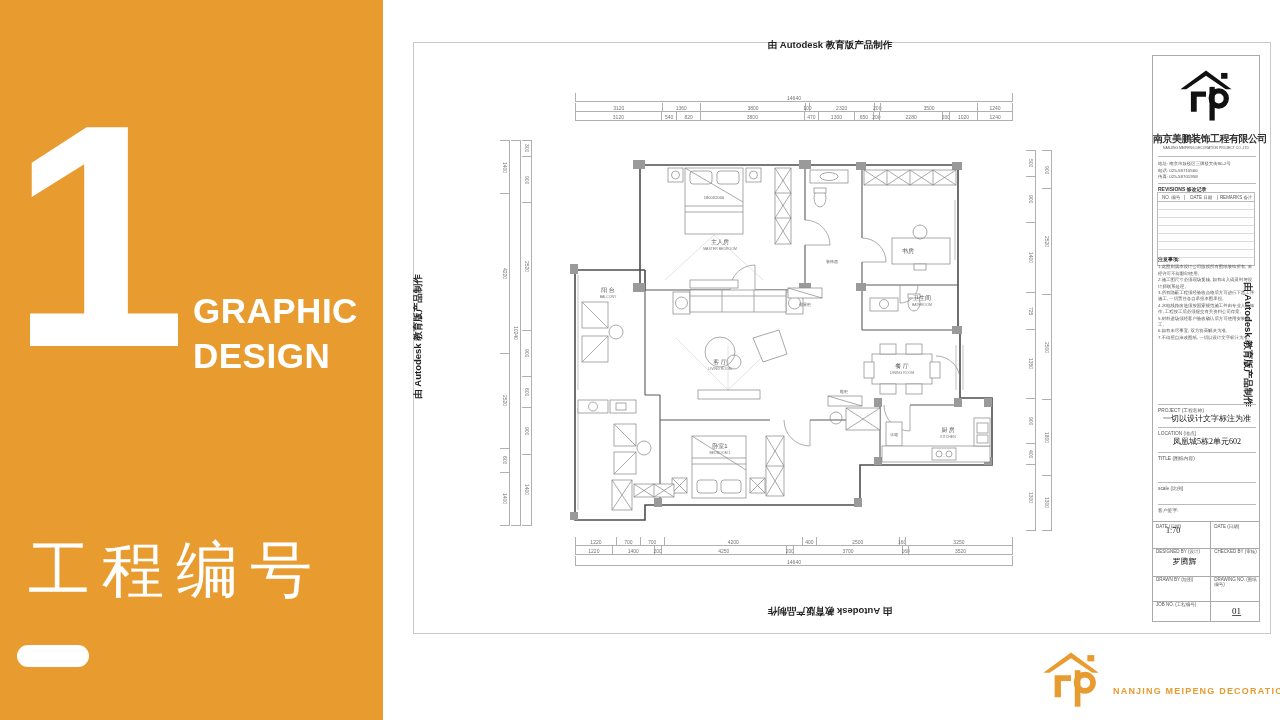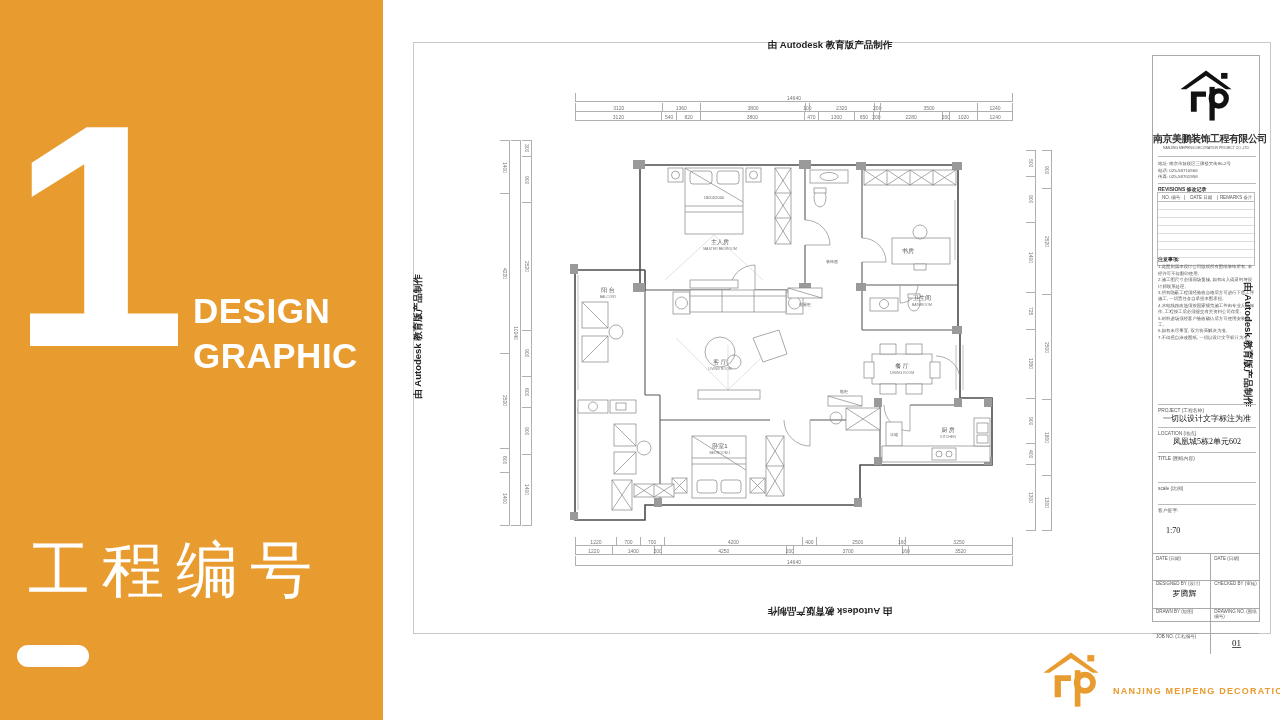--- a/index.html
+++ b/index.html
@@ -42,21 +42,21 @@
   .tb-rev{top:127px;left:5px;font-weight:700;font-size:5px;border-top:1px solid #bbb;right:3px;padding-top:2px;}
   .rev-table{position:absolute;top:136px;left:4px;right:4px;border:1px solid #bbb;}
   .rev-head{display:flex;border-bottom:1px solid #bbb;height:8px;align-items:center;}
   .rev-head span{font-size:4.5px;color:#555;text-align:center;}
   .rev-c1{width:28%;} .rev-c2{width:34%;border-left:1px solid #bbb;} .rev-c3{width:38%;border-left:1px solid #bbb;}
   .rev-row{height:7px;border-bottom:1px solid #ddd;}
   .tb-notes-title{top:200px;left:5px;font-weight:700;font-size:5px;}
   .tb-notes{top:208px;left:5px;right:4px;color:#555;}
   .tb-field{left:5px;right:3px;border-top:1px solid #bbb;padding-top:2px;color:#555;font-size:4.8px;}
   .tb-value{left:5px;right:3px;font-family:"Liberation Serif",serif;font-size:8px;color:#111;text-align:center;}
-  .tb-grid{position:absolute;left:0;right:0;top:465px;bottom:0;border-top:1px solid #aaa;margin-top:32px;}
+  .tb-grid{position:absolute;left:0;right:0;top:465px;bottom:0;border-top:1px solid #aaa;}
   .tb-grid .cell{position:absolute;border-bottom:1px solid #aaa;font-size:4.5px;color:#555;padding:2px 0 0 3px;}
   .cl{left:0;width:54%;} .cr{left:54%;right:0;border-left:1px solid #aaa;}
   .sig{font-family:"Liberation Serif",serif;font-size:8px;color:#111;text-align:center;margin-top:2px;}
   .dno{font-family:"Liberation Serif",serif;font-size:9px;color:#111;text-align:center;margin-top:4px;}
   
   .brand-cn{position:absolute;left:1112px;top:644px;color:#E89B2E;font-size:26px;font-weight:800;
             letter-spacing:1px;white-space:nowrap;}
   .brand-en{position:absolute;left:1113px;top:686px;color:#E89B2E;font-size:9px;font-weight:700;
             letter-spacing:1.2px;white-space:nowrap;}
   .plan-svg{position:absolute;left:570px;top:140px;}
@@ -65,22 +65,22 @@
   .lbl-s{fill:#666;font-size:4px;font-family:"Liberation Sans",sans-serif;}
 </style>
 </head>
 <body>
 
 <div class="slide">
 
   <div class="left-panel">
     <div class="big-one">1</div>
     <div class="heading">
+      <div>GRAPHIC</div>
       <div>DESIGN</div>
-      <div>GRAPHIC</div>
     </div>
     <div class="cn-title">工程编号</div>
     <div class="white-bar"></div>
   </div>
 
   <div class="sheet"></div>
   <div class="stamp stamp-top">由 Autodesk 教育版产品制作</div>
   <div class="stamp stamp-bottom">由 Autodesk 教育版产品制作</div>
   <div class="stamp stamp-left">由 Autodesk 教育版产品制作</div>
   <div class="stamp stamp-right">由 Autodesk 教育版产品制作</div>

